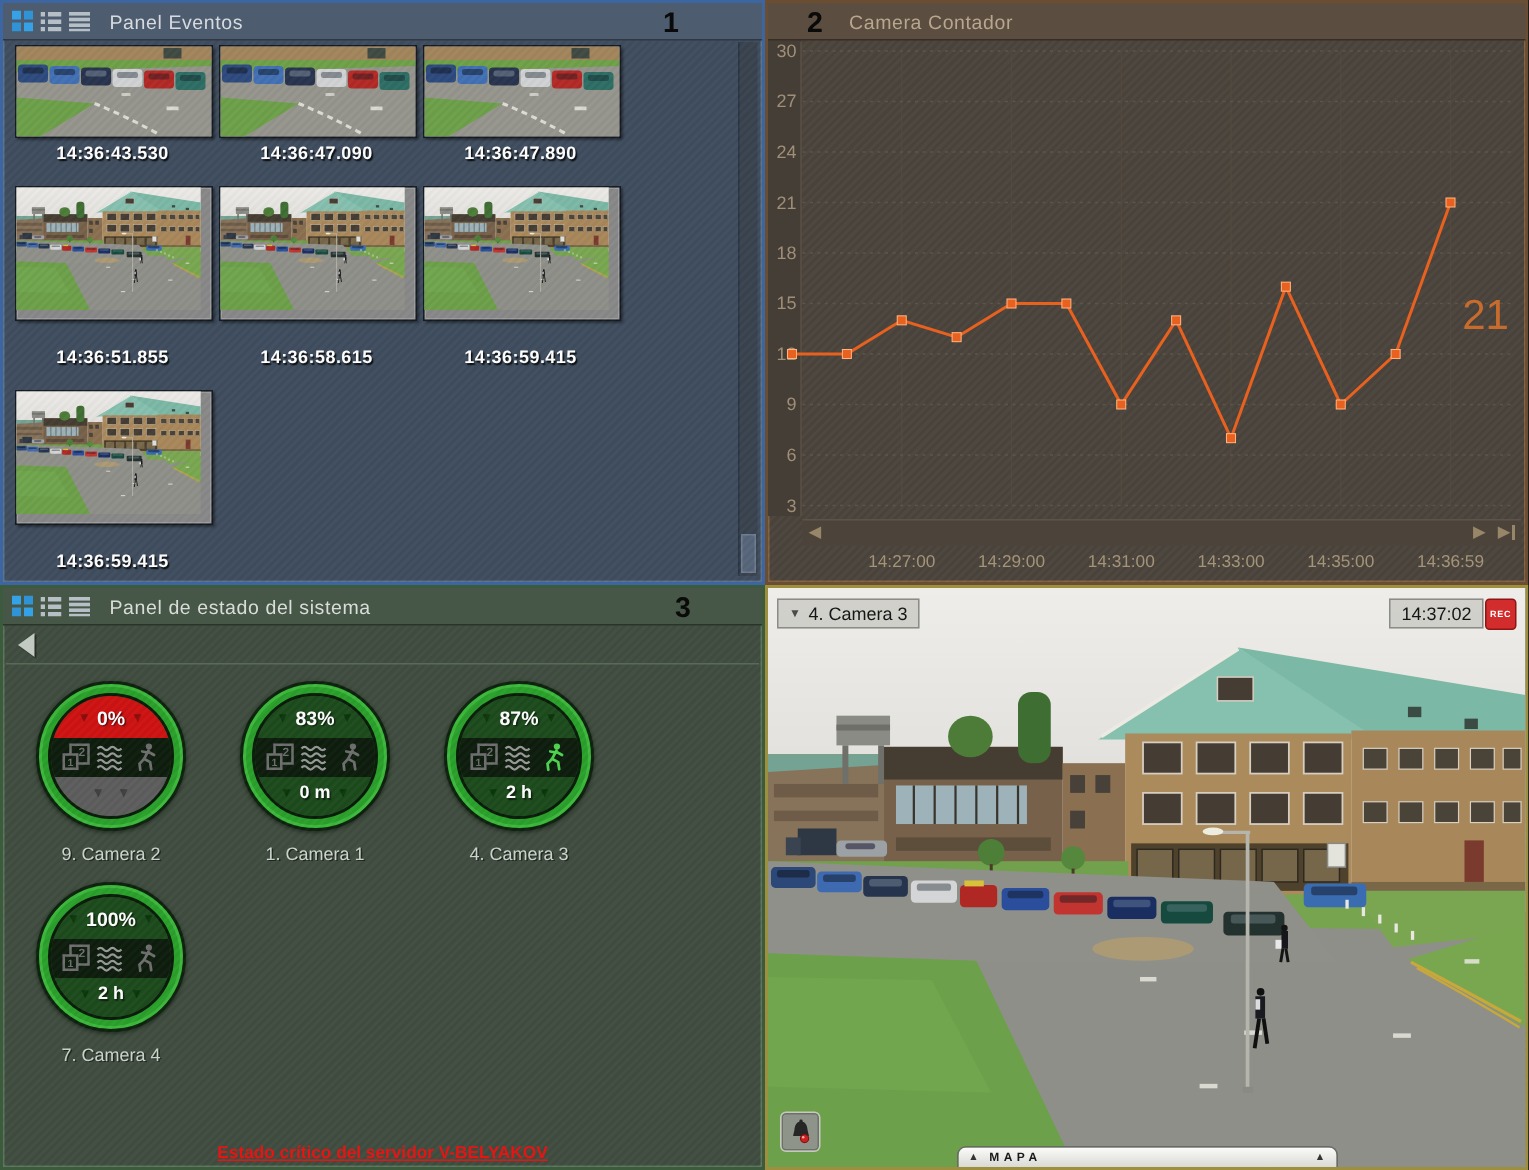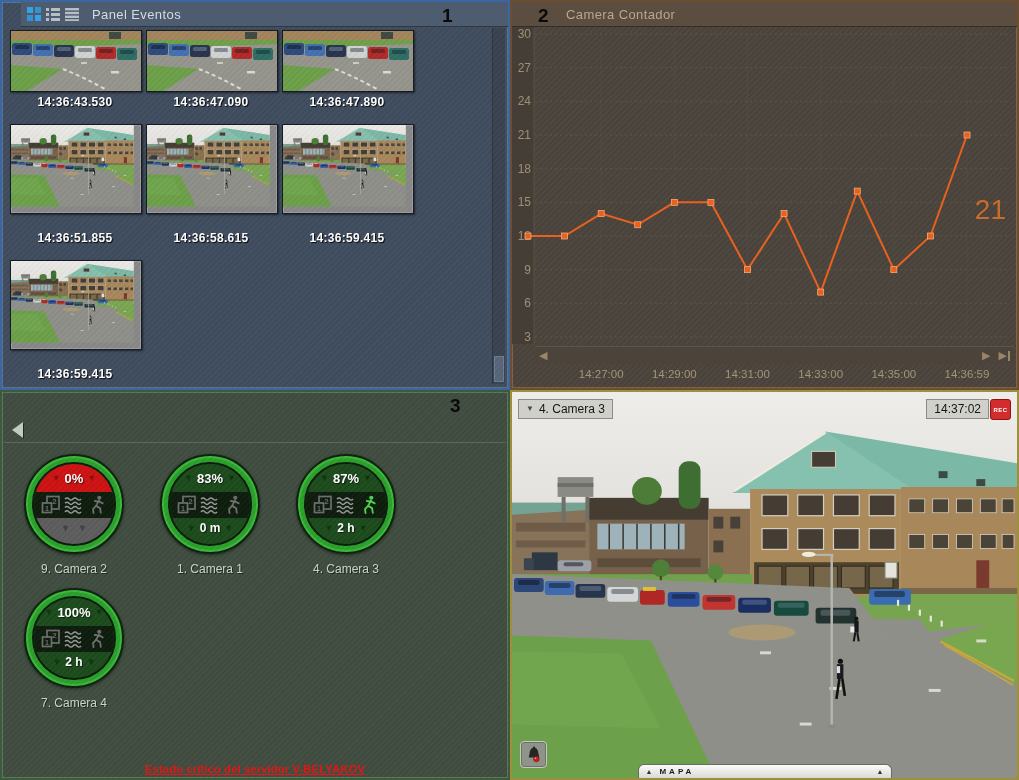--- a/index.html
+++ b/index.html
@@ -13,21 +13,21 @@
        border:2px solid #3c66a2;box-shadow:inset 0 0 0 1px #5d7189;}
   #p-counter{left:510px;top:0;width:509px;height:390px;background:#4b443c;
        border:2px solid #6b4d31;box-shadow:inset 0 0 0 1px #826245;}
   #p-status{left:0;top:390px;width:510px;height:390px;background:#3f4d3f;
        border:2px solid #3c5a3c;box-shadow:inset 0 0 0 1px #5d755d;}
   #p-camera{left:510px;top:390px;width:509px;height:390px;background:#8f8f89;
        border:2px solid #9d8f3e;}
   
   .phead{position:absolute;left:0;right:0;top:0;height:24px;display:flex;align-items:center;
        gap:5px;padding:0 6px;border-bottom:1px solid rgba(0,0,0,.4);z-index:5;}
-  #p-events .phead{background:#4d5c6e;margin-left:19px;}
+  #p-events .phead{background:#4d5c6e;}
   #p-counter .phead{background:#5b4d3f;}
   #p-status .phead{background:#475747;}
   .ptitle{font-size:13px;letter-spacing:.4px;margin-left:8px;}
   #p-events .ptitle{color:#d7dbdf;}
   #p-counter .ptitle{color:#b7a78f;}
   #p-status .ptitle{color:#d9ddd9;}
   .vicon{width:14px;height:14px;display:block;color:#b6bec6;cursor:pointer;}
   .badge-num{position:absolute;font-weight:bold;font-size:19px;color:#0a0a0a;z-index:9;line-height:1;}
   
   .thumb{position:absolute;border:1px solid #141a22;box-shadow:1px 1px 2px rgba(0,0,0,.55),inset 0 0 0 1px rgba(255,255,255,.18);
@@ -487,20 +487,32 @@
     <div class="big-val">21</div>
     <div class="scrollstrip">
       <span class="arrbtn">◀</span>
       <span class="sp"></span>
       <span class="arrbtn">▶</span>
       <span class="arrbtn"><span>▶</span><span class="skipbar"></span></span>
     </div>
   </section>
 
   <section class="panel" id="p-status">
+    <header class="phead">
+      <svg class="vicon">
+          <use href="#sym-grid"></use>
+        </svg>
+      <svg class="vicon">
+          <use href="#sym-list"></use>
+        </svg>
+      <svg class="vicon">
+          <use href="#sym-menu"></use>
+        </svg>
+      <span class="ptitle">Panel de estado del sistema</span>
+    </header>
     <span class="badge-num" style="left:448px;top:394px;margin:0;top:4px;left:448px;">3</span>
 
     <div class="subhead">
       <div class="back-chevron"></div>
     </div>
 
     <div class="gauge crit" id="gauge-0" style="left:22px;top:62px;">
       <div class="g-ring">
         <div class="g-inner">
           <div class="g-top">

